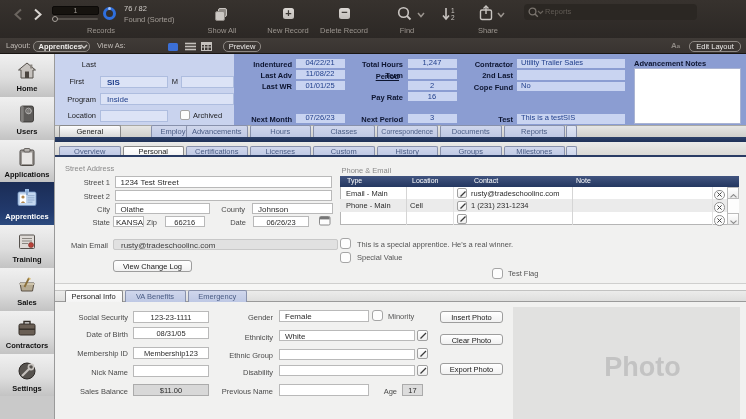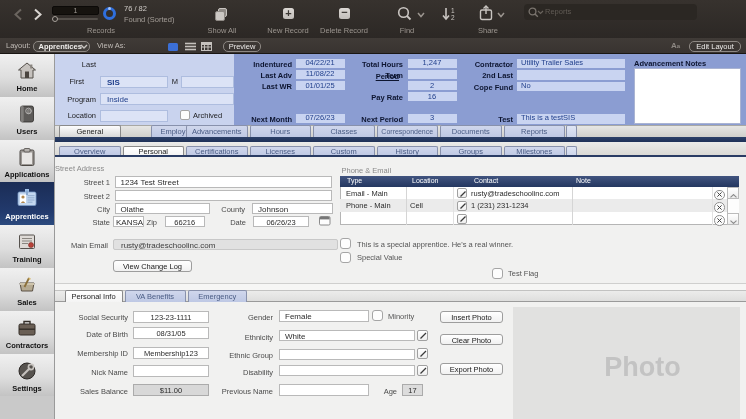--- a/index.html
+++ b/index.html
@@ -272,21 +272,21 @@
   <div class="tab tabsel2" style="left:122.5px;top:145.5px;width:61.5px;height:10px;line-height:9.5px;">Personal</div>
   <div class="tab" style="left:186px;top:145.5px;width:61.5px;height:10px;line-height:9.5px;">Certifications</div>
   <div class="tab" style="left:249.5px;top:145.5px;width:61.5px;height:10px;line-height:9.5px;">Licenses</div>
   <div class="tab" style="left:313px;top:145.5px;width:61.5px;height:10px;line-height:9.5px;">Custom</div>
   <div class="tab" style="left:376.5px;top:145.5px;width:61.5px;height:10px;line-height:9.5px;">History</div>
   <div class="tab" style="left:440px;top:145.5px;width:61.5px;height:10px;line-height:9.5px;">Groups</div>
   <div class="tab" style="left:503.5px;top:145.5px;width:61.5px;height:10px;line-height:9.5px;">Milestones</div>
   <div class="navybar" style="top:155.4px;height:2px;background:#2a3c64;"></div>
   <div id="content">
 
-  <div class="abs" style="left:55px;top:163.5px;font-size:7.5px;color:#8a8a8a;">Street Address</div>
+  <div class="abs" style="left:65px;top:163.5px;font-size:7.5px;color:#8a8a8a;">Street Address</div>
   <div class="glbl" style="left:60px;top:178px;width:50px;">Street 1</div>
   <div class="wfld" style="left:114.5px;top:176px;width:217px;height:12px;">1234 Test Street</div>
   <div class="glbl" style="left:60px;top:191.5px;width:50px;">Street 2</div>
   <div class="wfld" style="left:114.5px;top:189.5px;width:217px;height:11.5px;"></div>
   <div class="glbl" style="left:60px;top:204.5px;width:50px;">City</div>
   <div class="wfld" style="left:114.5px;top:202.5px;width:95px;height:11.5px;">Olathe</div>
   <div class="glbl" style="left:200px;top:204.5px;width:45px;">County</div>
   <div class="wfld" style="left:252px;top:202.5px;width:81px;height:11.5px;">Johnson</div>
   <div class="glbl" style="left:60px;top:217.5px;width:50px;">State</div>
   <div class="wfld" style="left:113px;top:215.5px;width:30.5px;height:11.5px;padding-left:2px;">KANSAS</div>

